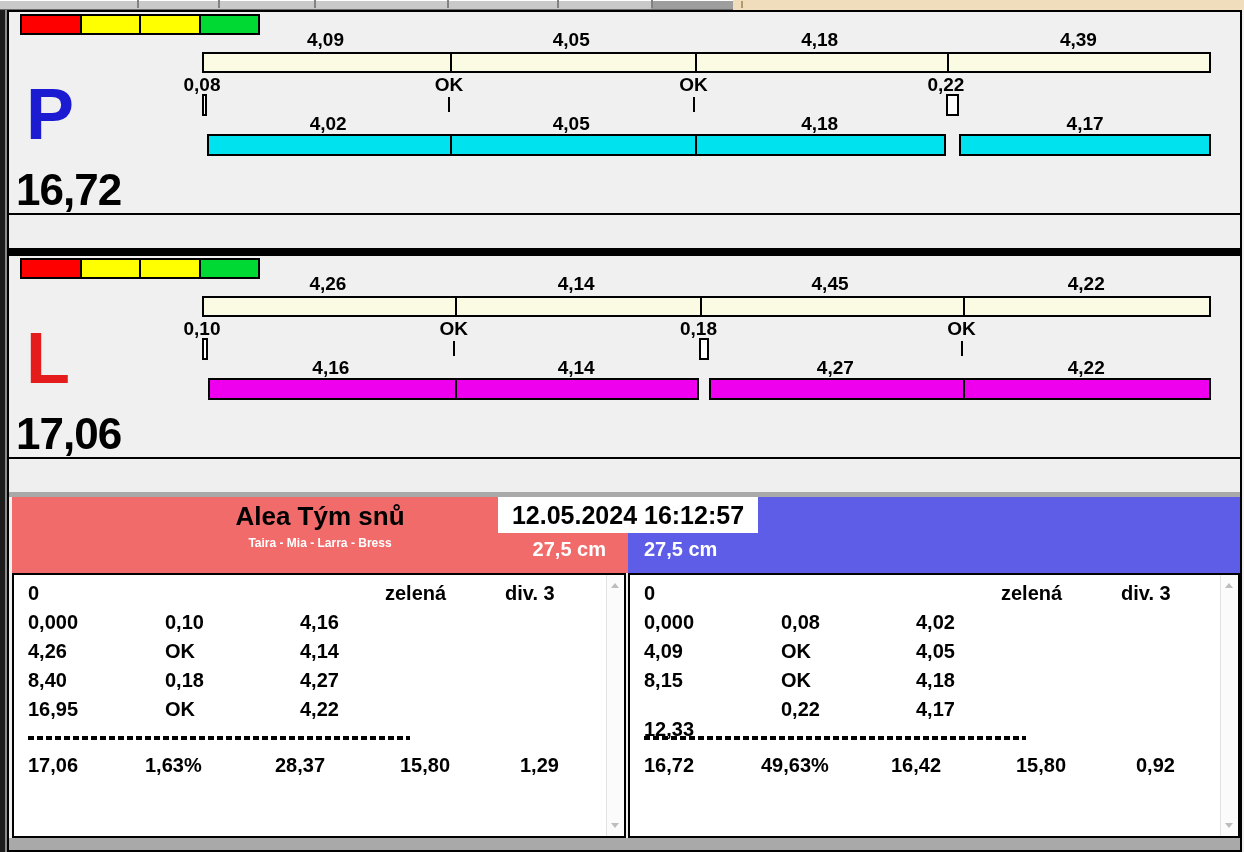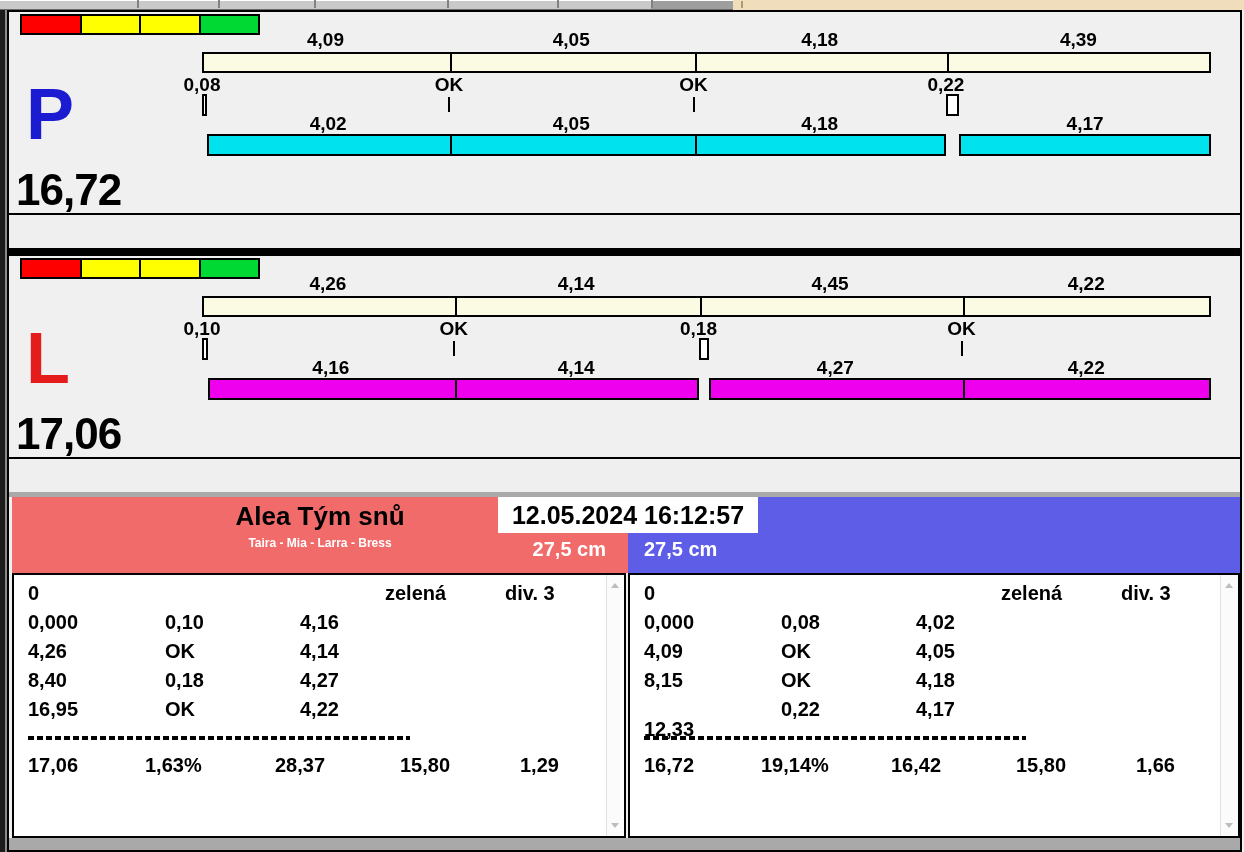--- a/index.html
+++ b/index.html
@@ -220,17 +220,17 @@
     <div class="tcell" style="left: 151px; top: 65px;">OK</div>
     <div class="tcell" style="left: 286px; top: 65px;">4,05</div>
     <div class="tcell" style="left: 14px; top: 94px;">8,15</div>
     <div class="tcell" style="left: 151px; top: 94px;">OK</div>
     <div class="tcell" style="left: 286px; top: 94px;">4,18</div>
     <div class="tcell" style="left: 14px; top: 123px; margin-top: 20px;">12,33</div>
     <div class="tcell" style="left: 151px; top: 123px;">0,22</div>
     <div class="tcell" style="left: 286px; top: 123px;">4,17</div>
     <div class="dash-line" style="top: 161px;"></div>
     <div class="tcell" style="left: 14px; top: 179px;">16,72</div>
-    <div class="tcell" style="left: 131px; top: 179px;">19,14%</div>
+    <div class="tcell" style="left: 131px; top: 179px;">49,63%</div>
     <div class="tcell" style="left: 261px; top: 179px;">16,42</div>
     <div class="tcell" style="left: 386px; top: 179px;">15,80</div>
-    <div class="tcell" style="left: 506px; top: 179px;">1,66</div>
+    <div class="tcell" style="left: 506px; top: 179px;">0,92</div>
   </div>
 
 </body></html>

